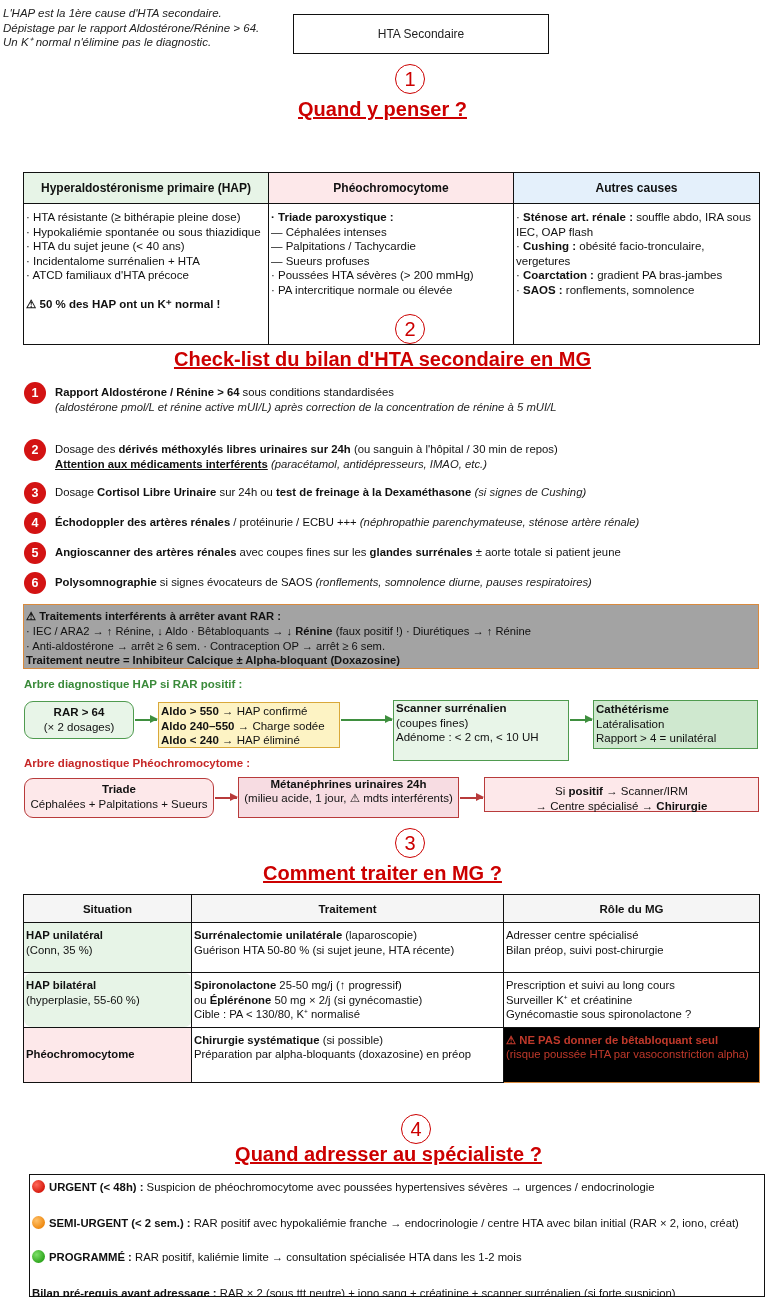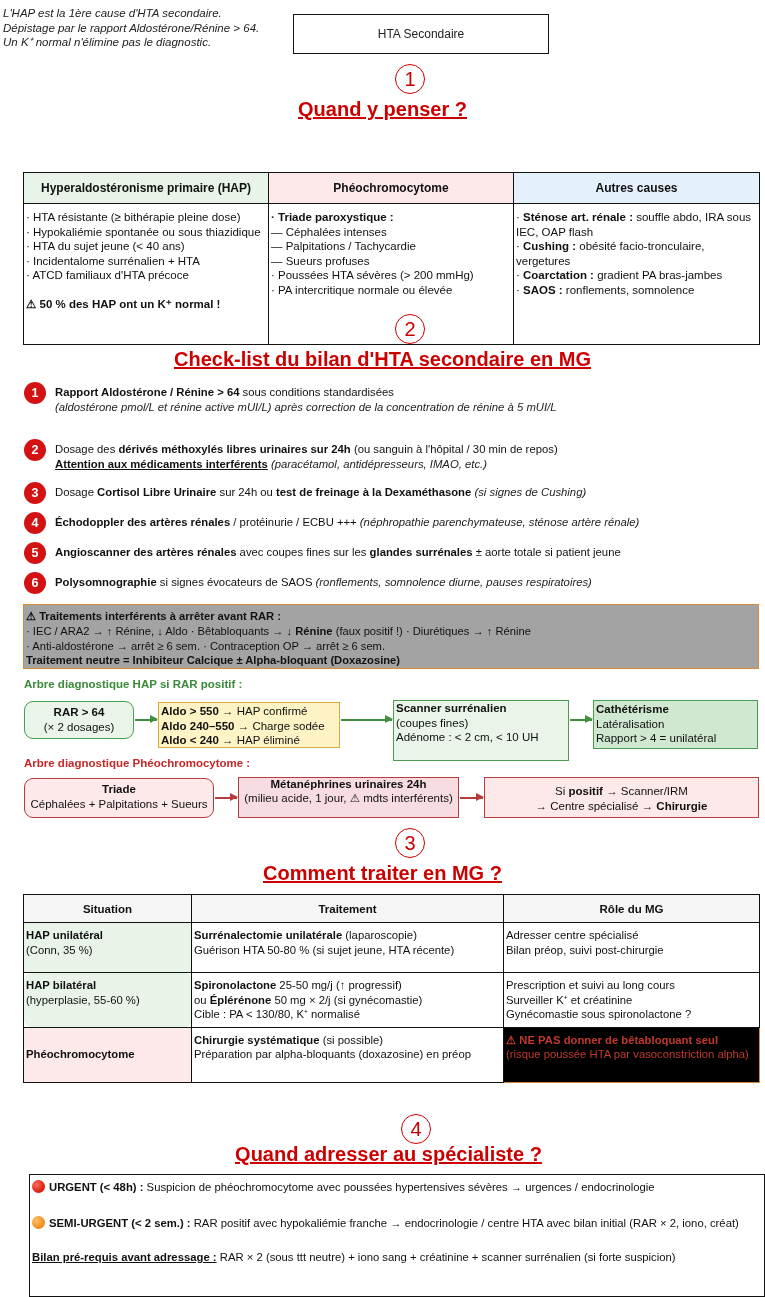--- a/index.html
+++ b/index.html
@@ -39,21 +39,21 @@
   
   .flow-lbl-g { left: 24px; top: 678px; color: #3a8a3a; font-weight: bold; font-size: 11.5px; }
   .flow-lbl-r { left: 24px; top: 757px; color: #c62828; font-weight: bold; font-size: 11.5px; }
   .fbox { position: absolute; font-size: 11.5px; line-height: 14.5px; }
   .fb-g1 { left: 24px; top: 701px; width: 110px; height: 38px; background: #e8f5e8; border: 1.3px solid #4f9b4f; border-radius: 9px; text-align: center; padding-top: 3px; }
   .fb-y { left: 158px; top: 702px; width: 182px; height: 46px; background: #fdf3c4; border: 1.3px solid #d9a83a; padding: 1px 2px; }
   .fb-g2 { left: 393px; top: 700px; width: 176px; height: 61px; background: #e8f5e8; border: 1.3px solid #4f9b4f; padding: 0 2px; }
   .fb-g3 { left: 593px; top: 700px; width: 165px; height: 49px; background: #cfe8cf; border: 1.3px solid #4f9b4f; padding: 1px 2px; }
   .fb-r1 { left: 24px; top: 778px; width: 190px; height: 40px; background: #fde8ea; border: 1.3px solid #b83b3b; border-radius: 9px; text-align: center; padding-top: 3px; }
   .fb-r2 { left: 238px; top: 777px; width: 221px; height: 41px; background: #f7dce2; border: 1.3px solid #b83b3b; text-align: center; line-height: 13.5px; }
-  .fb-r3 { left: 484px; top: 777px; width: 275px; height: 41px; background: #fde8ea; border: 1.3px solid #b83b3b; text-align: center; padding-top: 6px; }
+  .fb-r3 { left: 484px; top: 777px; width: 275px; height: 35px; background: #fde8ea; border: 1.3px solid #b83b3b; text-align: center; padding-top: 6px; }
   .arrow { position: absolute; height: 1.5px; }
   .arrow::after { content: ""; position: absolute; right: -1px; top: -4px; border-left: 8px solid; border-top: 4.5px solid transparent; border-bottom: 4.5px solid transparent; border-left-color: inherit; }
   .arr-g { background: #3f8f3f; border-color: #3f8f3f; }
   .arr-r { background: #b83b3b; border-color: #b83b3b; }
 
   
   .t3 { left: 23px; top: 894px; width: 736px; }
   .t3 th { height: 28px; border: 1px solid #111; background: #f5f5f5; font-size: 11.5px; font-weight: bold; text-align: center; }
   .t3 td { border: 1px solid #111; vertical-align: top; padding: 5px 2px; font-size: 11.3px; line-height: 14.5px; }
   .t3 tr.r1 td { height: 50px; }
@@ -283,16 +283,19 @@
 <div class="abs sec-num" style="left:401px;top:1114px;">4</div>
 <div class="abs sec-title" style="top:1143px;left:6px;">Quand adresser au spécialiste ?</div>
 
 <div class="abs refbox">
   <div class="ref-line">
     <div><span class="dot dot-red"></span><b>URGENT (&lt; 48h) :</b><span> Suspicion de phéochromocytome avec poussées hypertensives sévères → urgences / endocrinologie</span></div>
   </div>
   <div class="ref-line multi">
     <div><span class="dot dot-orange"></span><b>SEMI-URGENT (&lt; 2 sem.) :</b><span> RAR positif avec hypokaliémie franche → endocrinologie / centre HTA avec bilan initial (RAR × 2, iono, créat)</span></div>
   </div>
+  <div class="ref-line">
+    <div><span class="dot dot-green"></span><b>PROGRAMMÉ :</b><span> RAR positif, kaliémie limite → consultation spécialisée HTA dans les 1-2 mois</span></div>
+  </div>
   <div class="prereq">
     <b>Bilan pré-requis avant adressage :</b><span> RAR × 2 (sous ttt neutre) + iono sang + créatinine + scanner surrénalien (si forte suspicion)</span>
   </div>
 </div>
 
 </body></html>

